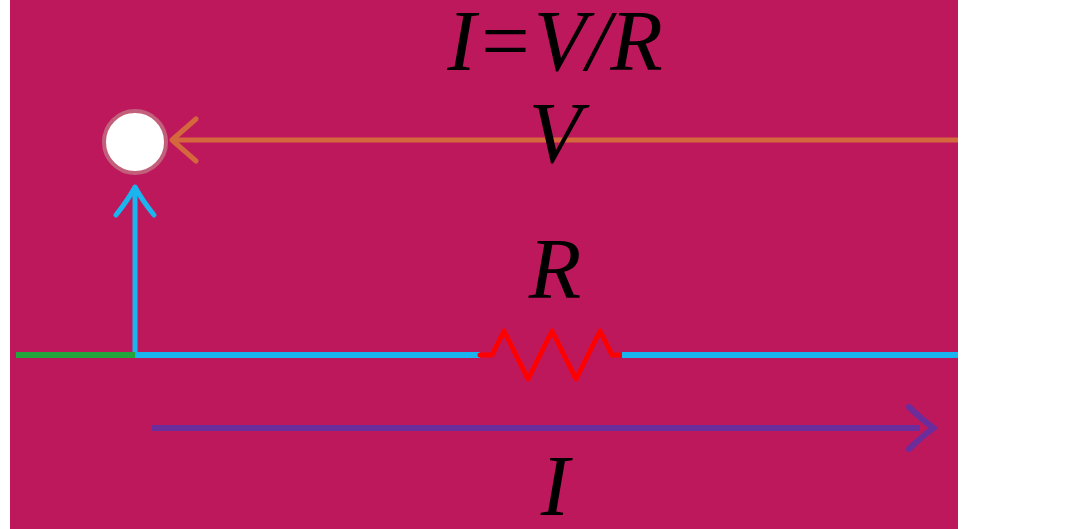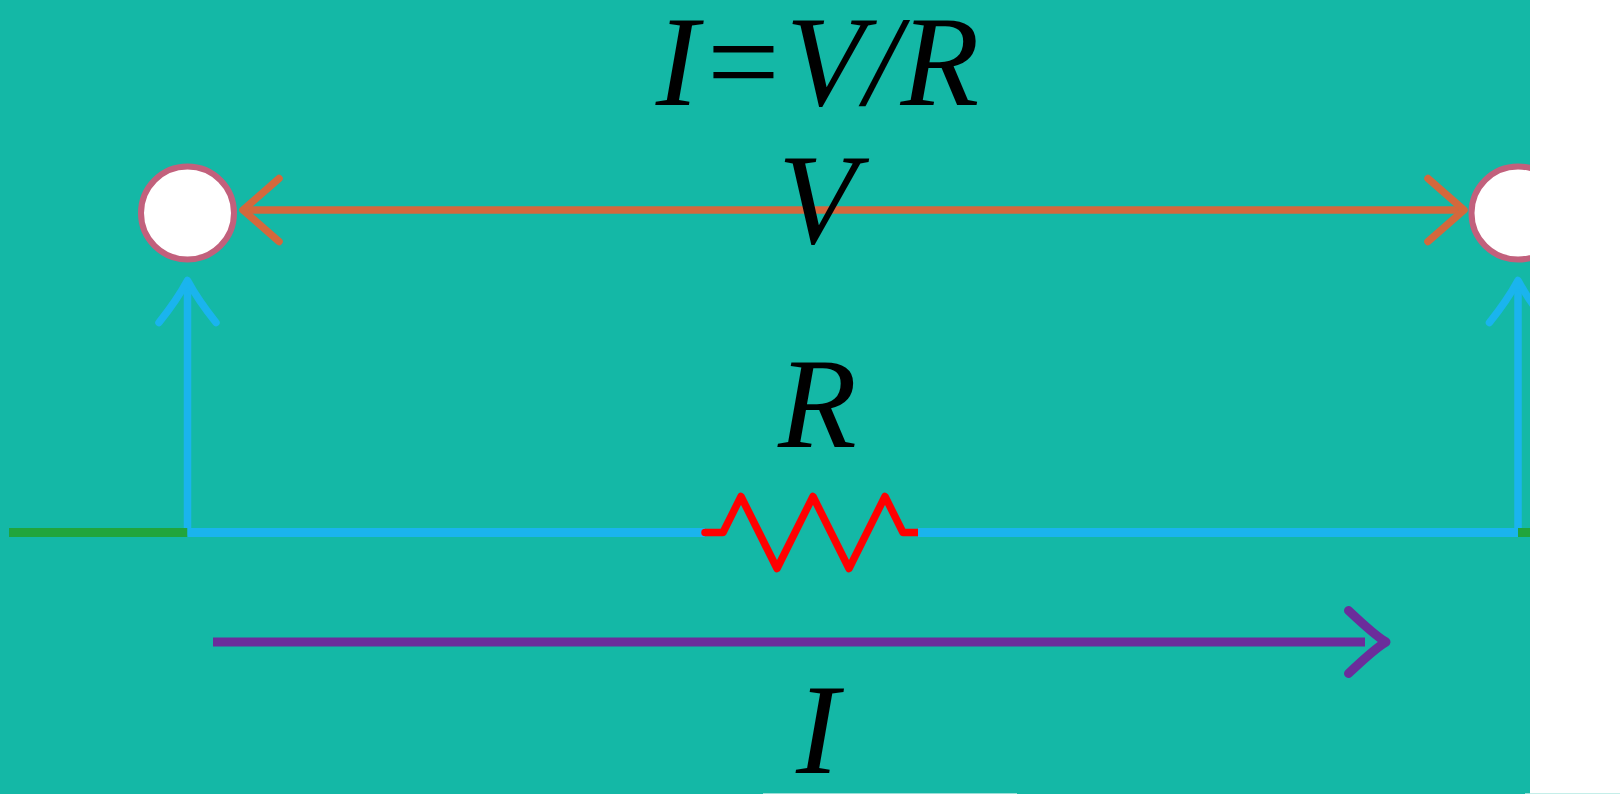--- a/index.html
+++ b/index.html
@@ -2,24 +2,25 @@
 <html><head>
 <meta charset="utf-8">
 <style>
   html, body {
     margin: 0;
     padding: 0;
     background: #ffffff;
   }
   .stage {
     position: relative;
-    width: 1020px;
+    width: 948px;
     height: 529px;
-    background: #14b8a6;
+    background: #be185d;
     overflow: hidden;
+    margin-left: 10px;
   }
   svg { display: block; }
   .lbl {
     font-family: "Liberation Serif", "DejaVu Serif", serif;
     font-style: italic;
     font-size: 86px;
   }
   .title-lbl {
     font-family: "Liberation Serif", "DejaVu Serif", serif;
     font-style: italic;

